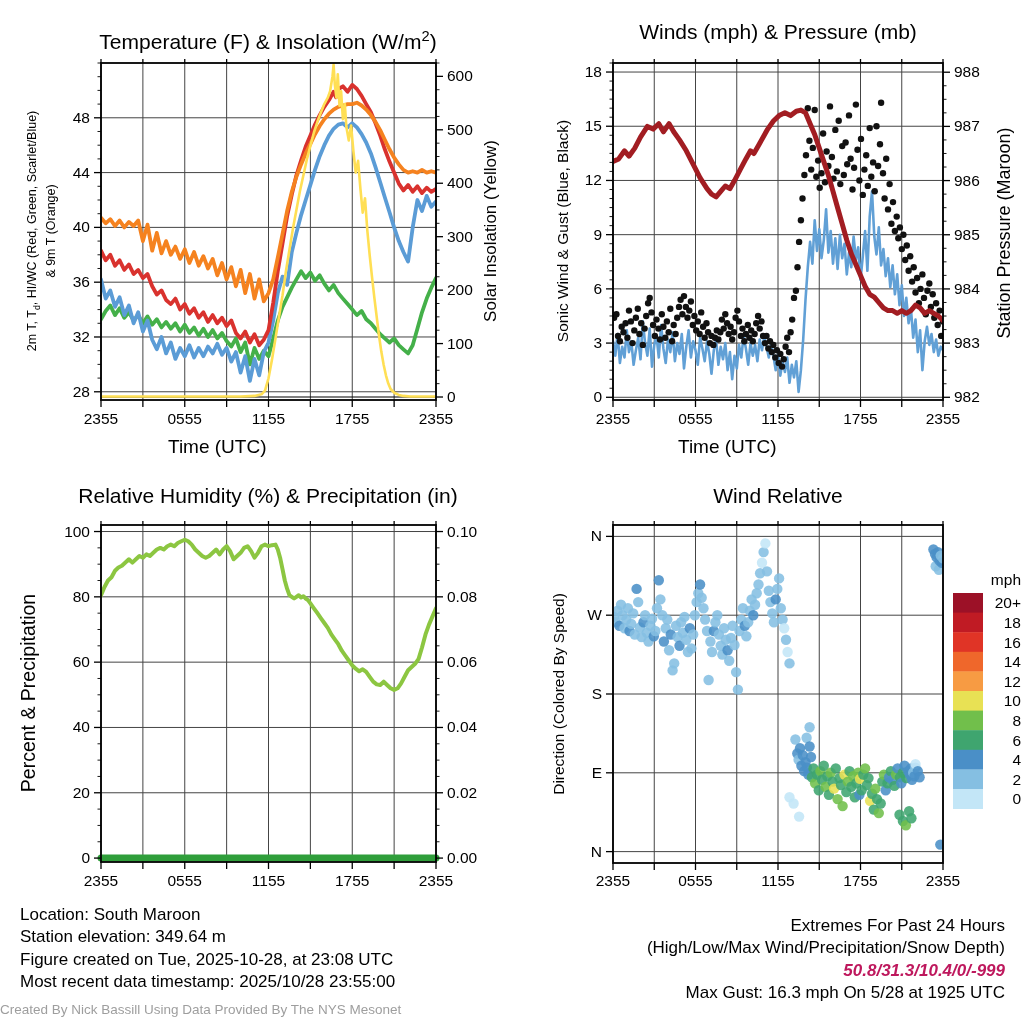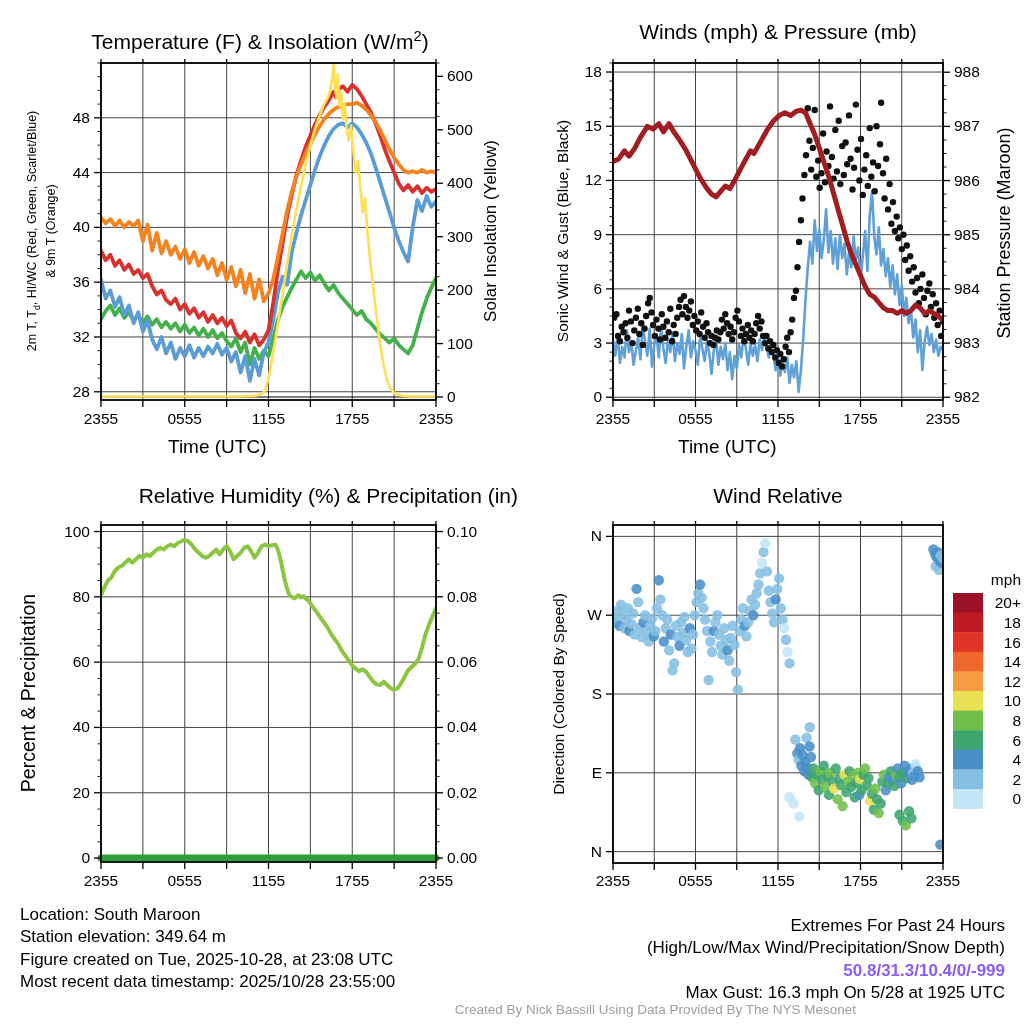--- a/index.html
+++ b/index.html
@@ -8,30 +8,30 @@
   svg#plot{position:absolute;left:0;top:0;}
   .ct{position:absolute;text-align:center;font-size:21px;white-space:nowrap;}
   .xl{position:absolute;text-align:left;font-size:19px;}
   .rot{position:absolute;text-align:center;transform:rotate(-90deg);white-space:nowrap;}
   .rl-temp{width:330px;height:30px;left:-125px;top:216px;font-size:12.5px;line-height:14.5px;}
   .rl-solar{width:340px;height:22px;left:322px;top:220px;font-size:17px;}
   .rl-wind{width:340px;height:20px;left:394px;top:221px;font-size:15.5px;}
   .rl-press{width:360px;height:24px;left:826px;top:221px;font-size:18px;}
   .rl-rh{width:380px;height:26px;left:-160px;top:680px;font-size:19.5px;}
   .rl-dir{width:340px;height:20px;left:390px;top:684px;font-size:15.5px;}
-  .t1{left:60px;top:28px;width:400px;}
+  .t1{left:68px;top:28px;width:400px;}
   .t2{left:568px;top:20px;width:420px;}
-  .t3{left:18px;top:484px;width:500px;text-align:right;}
+  .t3{left:18px;top:484px;width:500px;}
   .t4{left:628px;top:484px;width:300px;}
   .x1{left:168px;top:436px;width:200px;}
   .x2{left:678px;top:436px;width:200px;}
   .finfo{position:absolute;left:20px;top:904px;font-size:17px;line-height:22.3px;}
   .fext{position:absolute;right:19px;top:915px;font-size:17px;line-height:22.3px;text-align:right;}
-  .exv{color:#8b5cf6;font-weight:bold;}
-  .credit{position:absolute;left:0;top:1002px;width:856px;text-align:right;
+  .exv{color:#be185d;font-weight:bold;font-style:italic;}
+  .credit{position:absolute;left:0;top:1002px;width:856px;text-align:left;
           font-size:13.5px;color:#9e9e9e;}
   sup{font-size:70%;}
   sub{font-size:70%;}
 </style>
 </head>
 <body>
 
 <div class="page">
   <svg id="plot" width="1024" height="1024" viewBox="0 0 1024 1024">
       <g>

